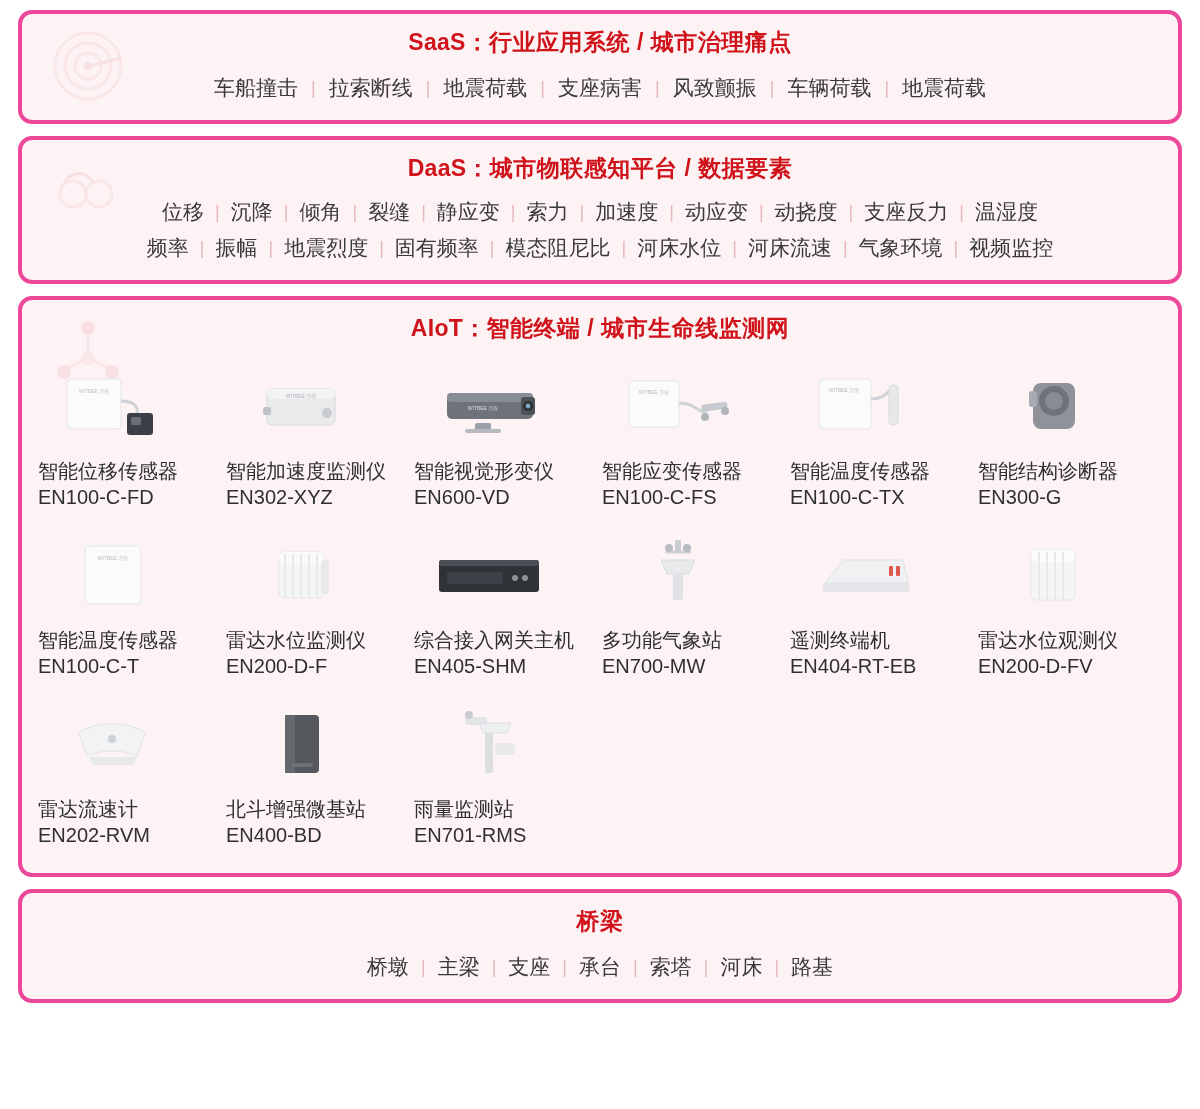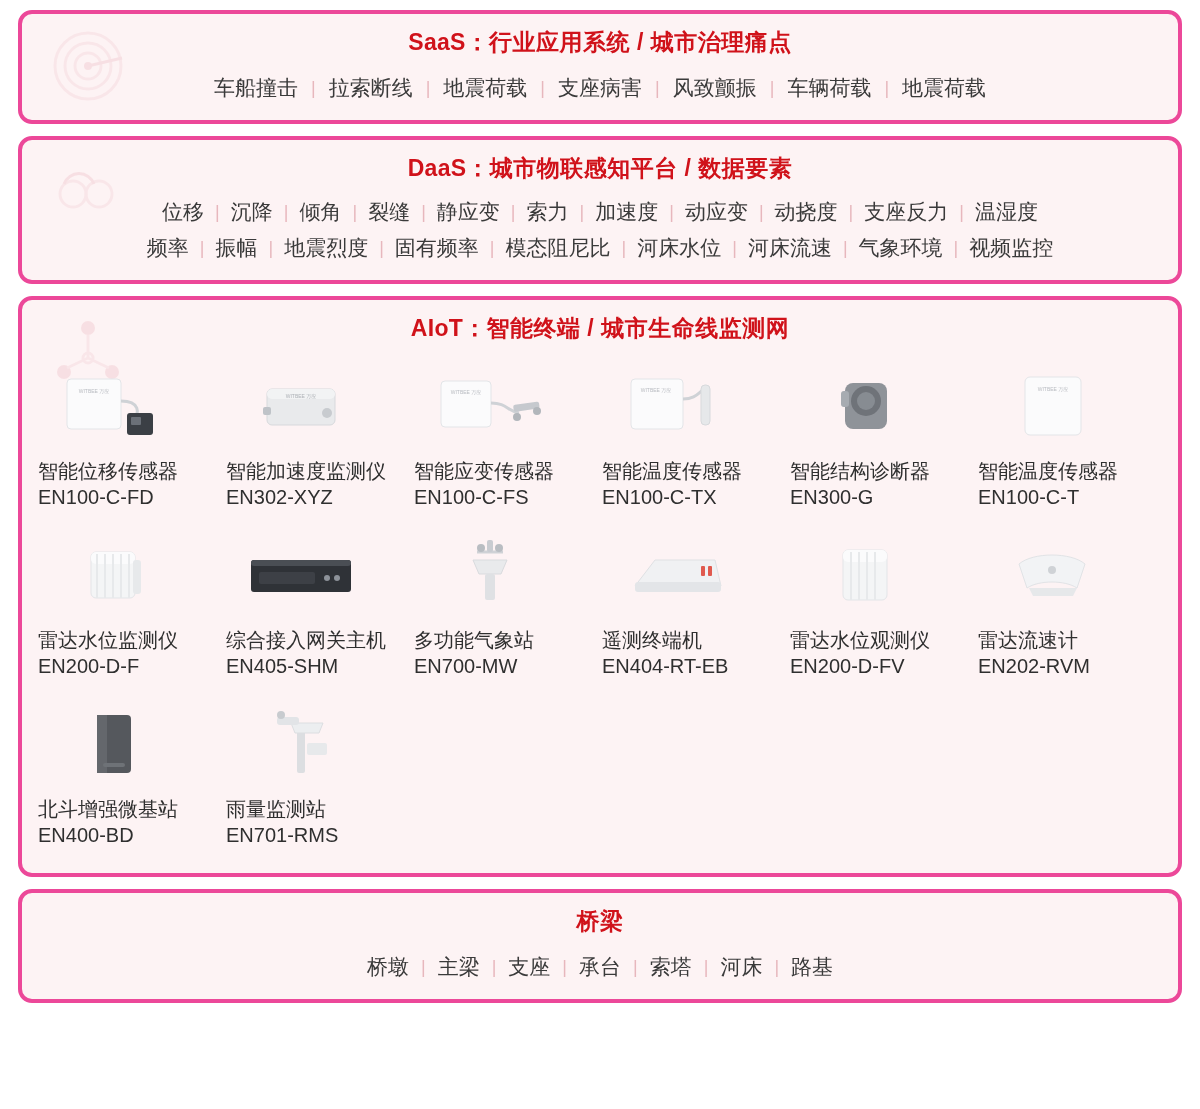--- a/index.html
+++ b/index.html
@@ -261,20 +261,36 @@
             <rect x="34" y="28" width="68" height="10" rx="5" fill="#f2f3f4"></rect>
             <circle cx="94" cy="52" r="5" fill="#c8cbcf"></circle>
             <rect x="30" y="46" width="8" height="8" rx="2" fill="#bfc3c8"></rect>
             <text x="68" y="37" font-size="5" fill="#aeb2b7" text-anchor="middle" font-family="Liberation Sans, sans-serif">WITBEE 万应</text>
           </svg>
         </div>
         <div class="nm">智能加速度监测仪</div>
         <div class="code">EN302-XYZ</div>
       </div>
 
+      <div class="cell">
+        <div class="thumb">
+          <svg class="device-svg" width="136" height="90" viewBox="0 0 136 90">
+            <rect x="26" y="32" width="86" height="26" rx="5" fill="#6e737a"></rect>
+            <rect x="26" y="32" width="86" height="9" rx="4" fill="#878d95"></rect>
+            <rect x="100" y="36" width="14" height="18" rx="3" fill="#4c5057"></rect>
+            <circle cx="107" cy="45" r="5" fill="#2b2e33"></circle>
+            <circle cx="107" cy="45" r="2.4" fill="#7fa8c7"></circle>
+            <rect x="54" y="62" width="16" height="8" rx="2" fill="#9aa0a7"></rect>
+            <rect x="44" y="68" width="36" height="4" rx="2" fill="#b6bac0"></rect>
+            <text x="62" y="49" font-size="5" fill="#d8dbdf" text-anchor="middle" font-family="Liberation Sans, sans-serif">WITBEE 万应</text>
+          </svg>
+        </div>
+        <div class="nm">智能视觉形变仪</div>
+        <div class="code">EN600-VD</div>
+      </div>
 
       <div class="cell">
         <div class="thumb">
           <svg class="device-svg" width="136" height="90" viewBox="0 0 136 90">
             <rect x="20" y="20" width="50" height="46" rx="4" fill="#fbfbfc" stroke="#e3e5e8"></rect>
             <text x="45" y="33" font-size="5" fill="#b9bcc1" text-anchor="middle" font-family="Liberation Sans, sans-serif">WITBEE 万应</text>
             <path d="M70 42 C86 42, 86 50, 98 52" stroke="#cfd2d6" stroke-width="3" fill="none"></path>
             <rect x="92" y="44" width="26" height="7" rx="2" fill="#c6c9ce" transform="rotate(-8 92 44)"></rect>
             <circle cx="96" cy="56" r="4" fill="#b2b6bb"></circle>
             <circle cx="116" cy="50" r="4" fill="#b2b6bb"></circle>

